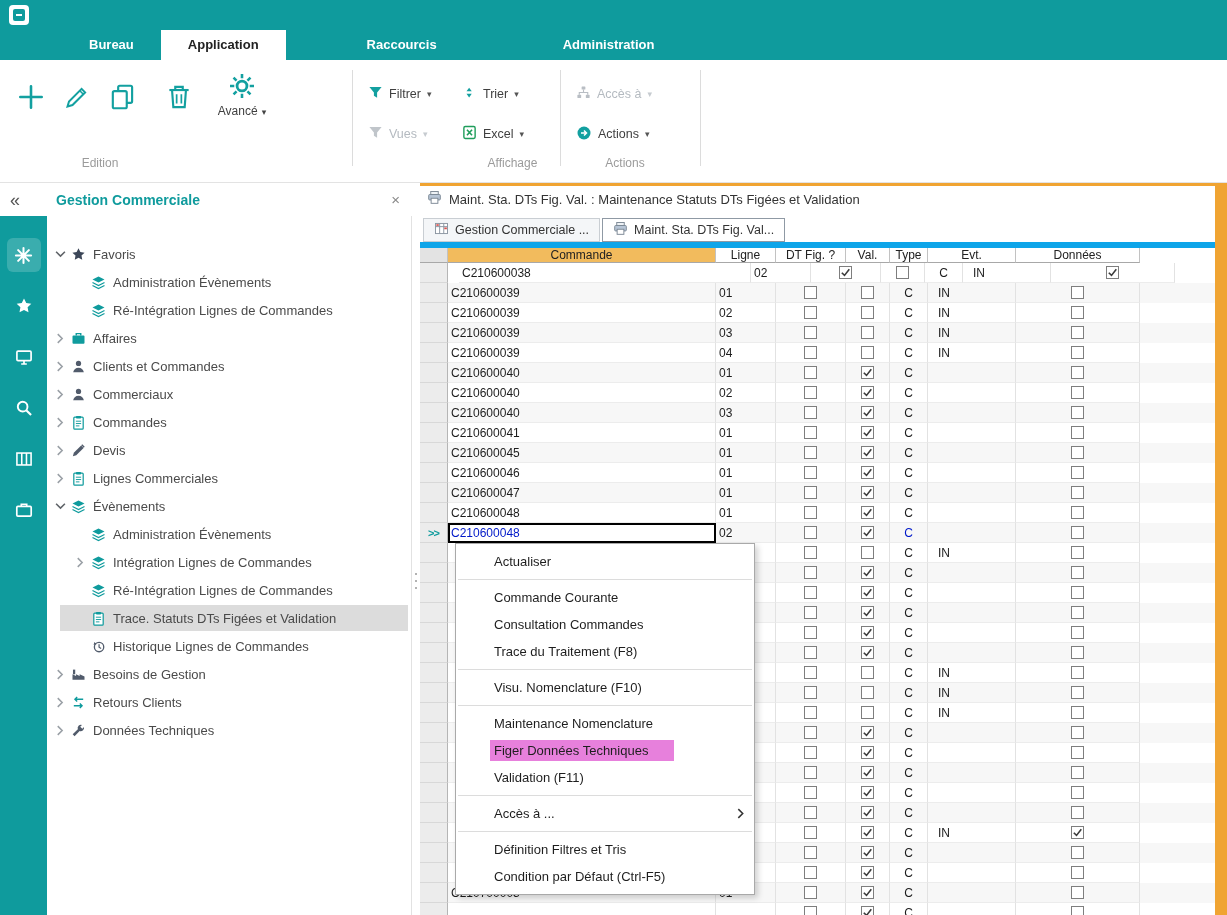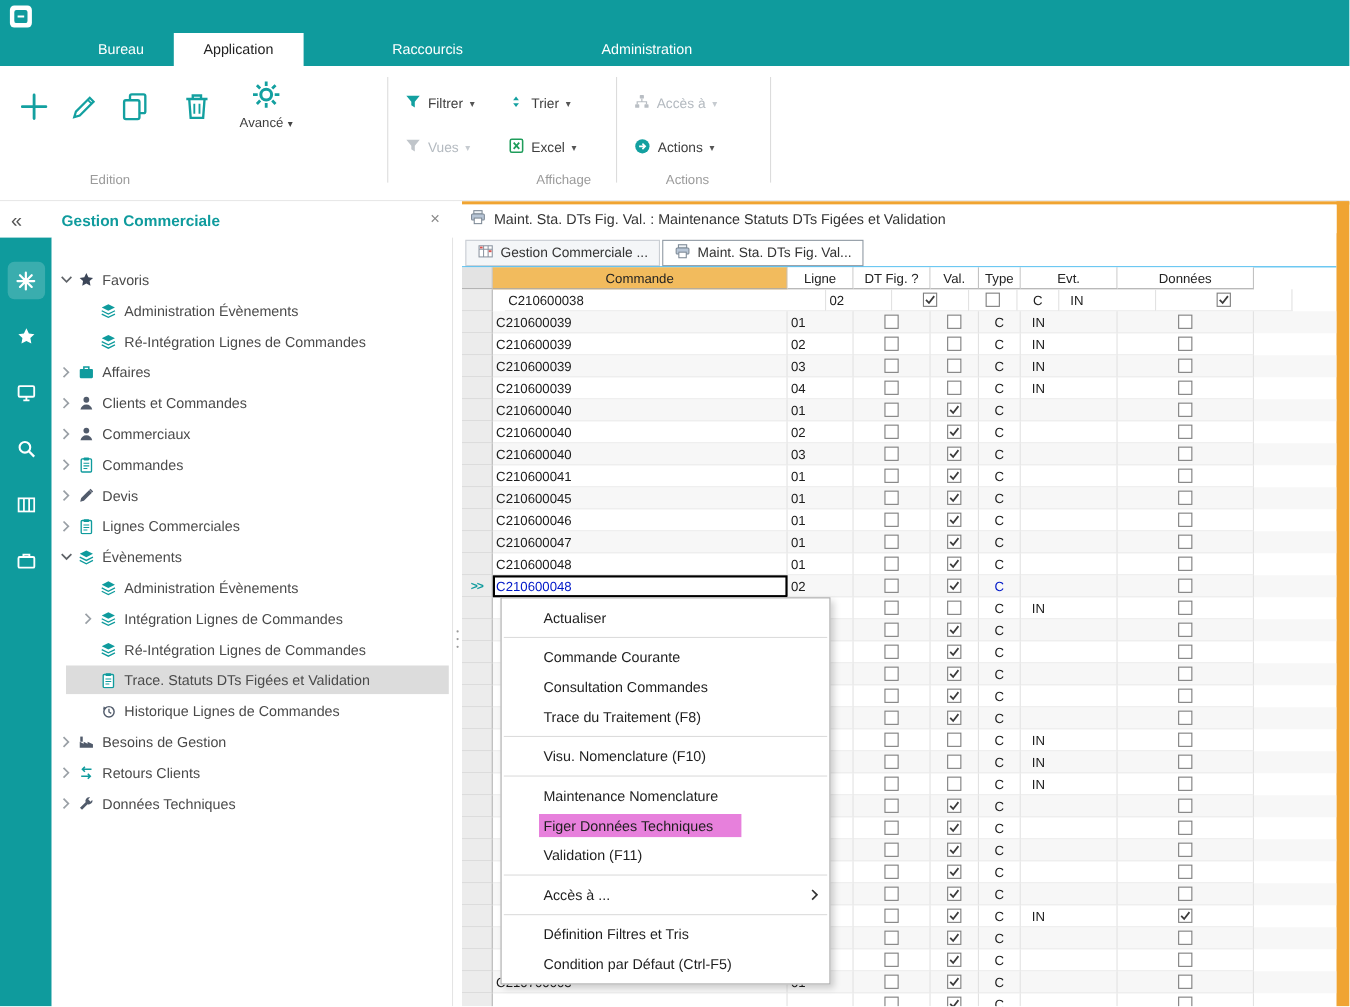--- a/index.html
+++ b/index.html
@@ -10,21 +10,21 @@
   html,body{width:1227px;height:915px;overflow:hidden;background:#fff;
     font-family:"Liberation Sans","DejaVu Sans",sans-serif;}
   #stage{position:relative;width:1227px;height:915px;overflow:hidden;background:#fff}
 
   
   .titlebar{position:absolute;left:0;top:0;width:100%;height:30px;background:var(--teal)}
   .app-logo{position:absolute;left:9px;top:5px;width:20px;height:20px;border-radius:4px;background:#fff;
     display:flex;align-items:center;justify-content:center}
   .menubar{position:absolute;left:0;top:30px;width:100%;height:30px;background:var(--teal);
     display:flex;align-items:stretch;padding-left:62px}
-  .menu-tab{line-height:30px;padding:0 27px;font-size:13px;font-weight:normal;color:#fff;cursor:default;white-space:nowrap}
+  .menu-tab{line-height:30px;padding:0 27px;font-size:13px;font-weight:bold;color:#fff;cursor:default;white-space:nowrap}
   .menu-tab.active{background:#fff;color:#222}
   .menu-tab:nth-child(3){margin-left:54px}
   .menu-tab:nth-child(4){margin-left:72px}
 
   
   .ribbon{position:absolute;left:0;top:60px;width:100%;height:123px;background:#fff;border-bottom:1px solid #e3e3e3}
   .rb-big{position:absolute;top:16px;width:42px;height:42px;display:flex;align-items:center;justify-content:center}
   .rb-adv{position:absolute;left:206px;top:8px;width:72px;height:70px;text-align:center;font-size:12px;color:#3f3f3f}
   .rb-adv .gear{height:36px;display:flex;align-items:center;justify-content:center}
   .rb-adv .caret{margin-left:4px;font-size:9px;color:#444}
@@ -61,21 +61,21 @@
   .doc-top{position:absolute;left:0;top:0;right:0;height:3px;background:var(--window_accent_orange)}
   .doc-right{position:absolute;right:0;top:0;width:12px;bottom:0;background:var(--window_accent_orange)}
   .doc-titlebar{position:absolute;left:0;top:3px;right:12px;height:26px;display:flex;align-items:center;gap:7px;
     padding-left:7px;font-size:13px;color:#333;background:#fff}
   .doc-tabs{position:absolute;left:3px;top:31px;right:12px;height:28px;display:flex;align-items:flex-end;gap:2px}
   .doc-tab{height:24px;display:flex;align-items:center;gap:6px;padding:0 10px;font-size:12.5px;color:#333;
     border:1px solid #c9ced3;background:#f4f6f8;white-space:nowrap}
   .doc-tab.active{background:#fff;border-color:#8f99a4}
 
   .grid{position:absolute;left:0;top:59px;right:12px;bottom:0;overflow:hidden}
-  .grid-head{display:flex;height:21px;border-top:1px solid #0ea5e9}
+  .grid-head{display:flex;height:21px;border-top:6px solid #0ea5e9}
   .gh{flex:none;height:100%;display:flex;align-items:center;justify-content:center;font-size:12px;color:#222;
     background:#fff;border-right:1px solid #c2c2c2;border-bottom:1px solid #a8a8a8}
   .gh.corner{background:#e3e3e3}
   .gh.sorted{background:var(--sorted_column_orange)}
   .gr{display:flex;height:20px}
   .gr.alt{background:#f7f7f7}
   .gc{flex:none;height:100%;display:flex;align-items:center;padding:0 3px;font-size:12px;color:#1c1c1c;
     border-right:1px solid #e2e2e2;border-bottom:1px solid #ececec;overflow:hidden;white-space:nowrap}
   .gc.ctr{justify-content:center;padding:0}
   .gc.evt{padding-left:10px}

